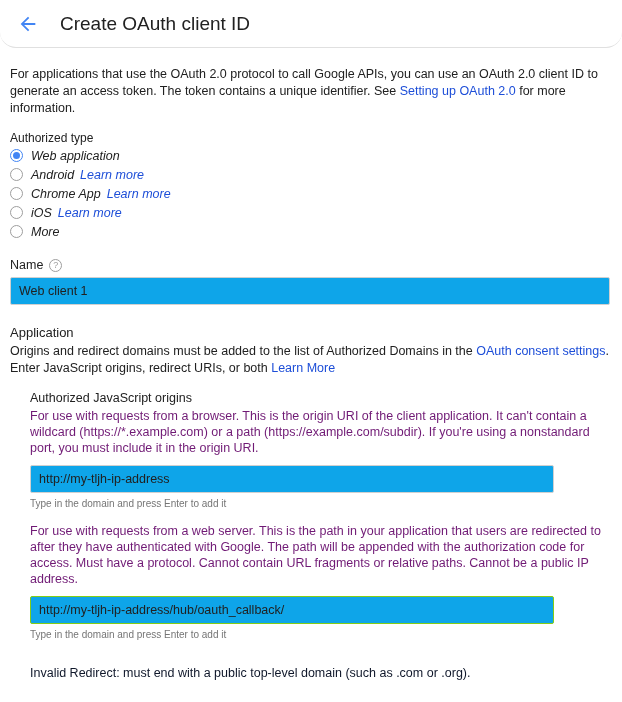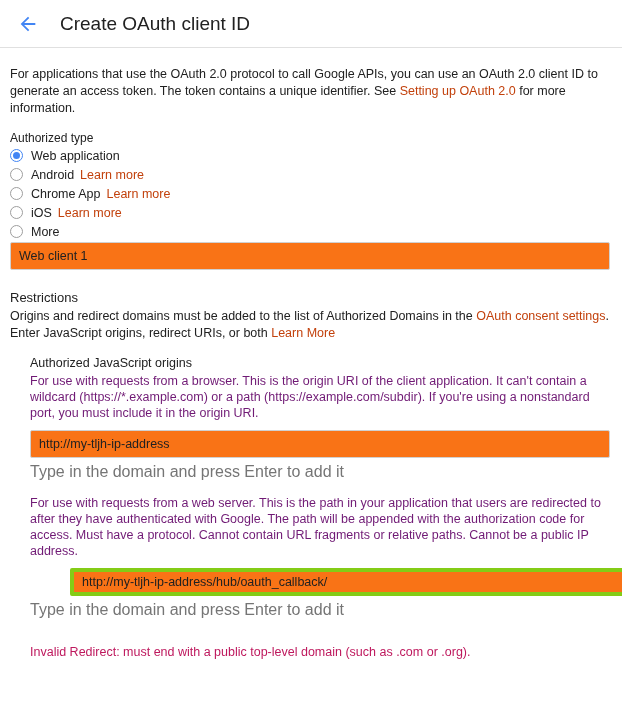--- a/index.html
+++ b/index.html
@@ -14,20 +14,21 @@
   }
   .page { width: 622px; height: 702px; position: relative; }
 
   
   .header {
     height: 48px;
     display: flex;
     align-items: center;
     padding: 0 16px;
     border-bottom: 1px solid #e0e0e0;
+    border-radius: 16px;
   }
   .back-arrow {
     width: 24px; height: 24px;
     display: flex; align-items: center; justify-content: center;
     cursor: pointer;
     margin-right: 20px;
   }
   .back-arrow svg { display: block; }
   .header-title {
     font-size: 19px;
@@ -38,30 +39,30 @@
   
   .body { padding: 18px 10px 0 10px; }
 
   .intro {
     font-size: 12.5px;
     line-height: 17px;
     color: #212121;
     margin-bottom: 14px;
     max-width: 600px;
   }
-  a.link { color: #c2410c; text-decoration: none; cursor: pointer; }
+  a.link { color: #1d4ed8; text-decoration: none; cursor: pointer; }
 
   .section-label {
     font-size: 12px;
     color: #212121;
     margin-bottom: 2px;
   }
 
   
-  .radio-list { margin: 2px 0 0 0; }
+  .radio-list { margin: 2px 0 0 0; font-style: italic; }
   .radio-row {
     display: flex;
     align-items: center;
     height: 17px;
     margin-bottom: 2px;
     font-size: 12.5px;
   }
   .radio {
     width: 13px; height: 13px;
     border-radius: 50%;
@@ -98,25 +99,25 @@
   }
   .text-input {
     width: 600px;
     height: 28px;
     border: 1px solid #d0d0d0;
     border-radius: 2px;
     padding: 0 8px;
     font-size: 12.5px;
     font-family: "Liberation Sans", sans-serif;
     color: #212121;
-    background: #f97316;
+    background: #0ea5e9;
     outline: none;
   }
-  .text-input.indented { width: 580px; }
-  .text-input.error { border: 4px solid #84cc16; margin-left: 40px; }
+  .text-input.indented { width: 524px; }
+  .text-input.error { border: 1px solid #84cc16; }
 
   
   .restrictions-title {
     font-size: 13px;
     color: #212121;
     margin-top: 20px;
     margin-bottom: 3px;
     font-weight: normal;
   }
   .restrictions-line {
@@ -129,30 +130,30 @@
   .sub-title { font-size: 12.5px; color: #212121; margin-bottom: 3px; }
   .sub-title.error-title { color: #c0392b; }
   .sub-desc {
     font-size: 12.5px;
     line-height: 16px;
     color: #701a75;
     max-width: 580px;
     margin-bottom: 9px;
   }
   .hint {
-    font-size: 16px;
+    font-size: 10px;
     color: #757575;
     margin-top: 5px;
   }
 
   .errors { margin-top: 18px; margin-left: 20px; }
   .error-line {
     font-size: 12.5px;
     line-height: 19px;
-    color: #be185d;
+    color: #0f172a;
     margin-top: 24px;
   }
 </style>
 </head>
 <body>
 
 <div class="page">
 
   <div class="header">
     <div class="back-arrow">
@@ -197,24 +198,28 @@
         <a class="link">Learn more</a>
       </div>
 
       <div class="radio-row">
         <span class="radio"></span>
         <span class="radio-label">More</span>
       </div>
     </div>
 
     
+    <div class="name-label-row">
+      <span class="name-label">Name</span>
+      <span class="help-icon">?</span>
+    </div>
     <input class="text-input" type="text" value="Web client 1" style="">
 
     
-    <div class="restrictions-title">Restrictions</div>
+    <div class="restrictions-title">Application</div>
     <div class="restrictions-line">
       <span>Origins and redirect domains must be added to the list of Authorized Domains in the </span><a class="link">OAuth consent settings</a><span>.</span>
     </div>
     <div class="restrictions-line">
       <span>Enter JavaScript origins, redirect URIs, or both </span><a class="link">Learn More</a>
     </div>
 
     
     <div class="subsection">
       <div class="sub-title">Authorized JavaScript origins</div>

